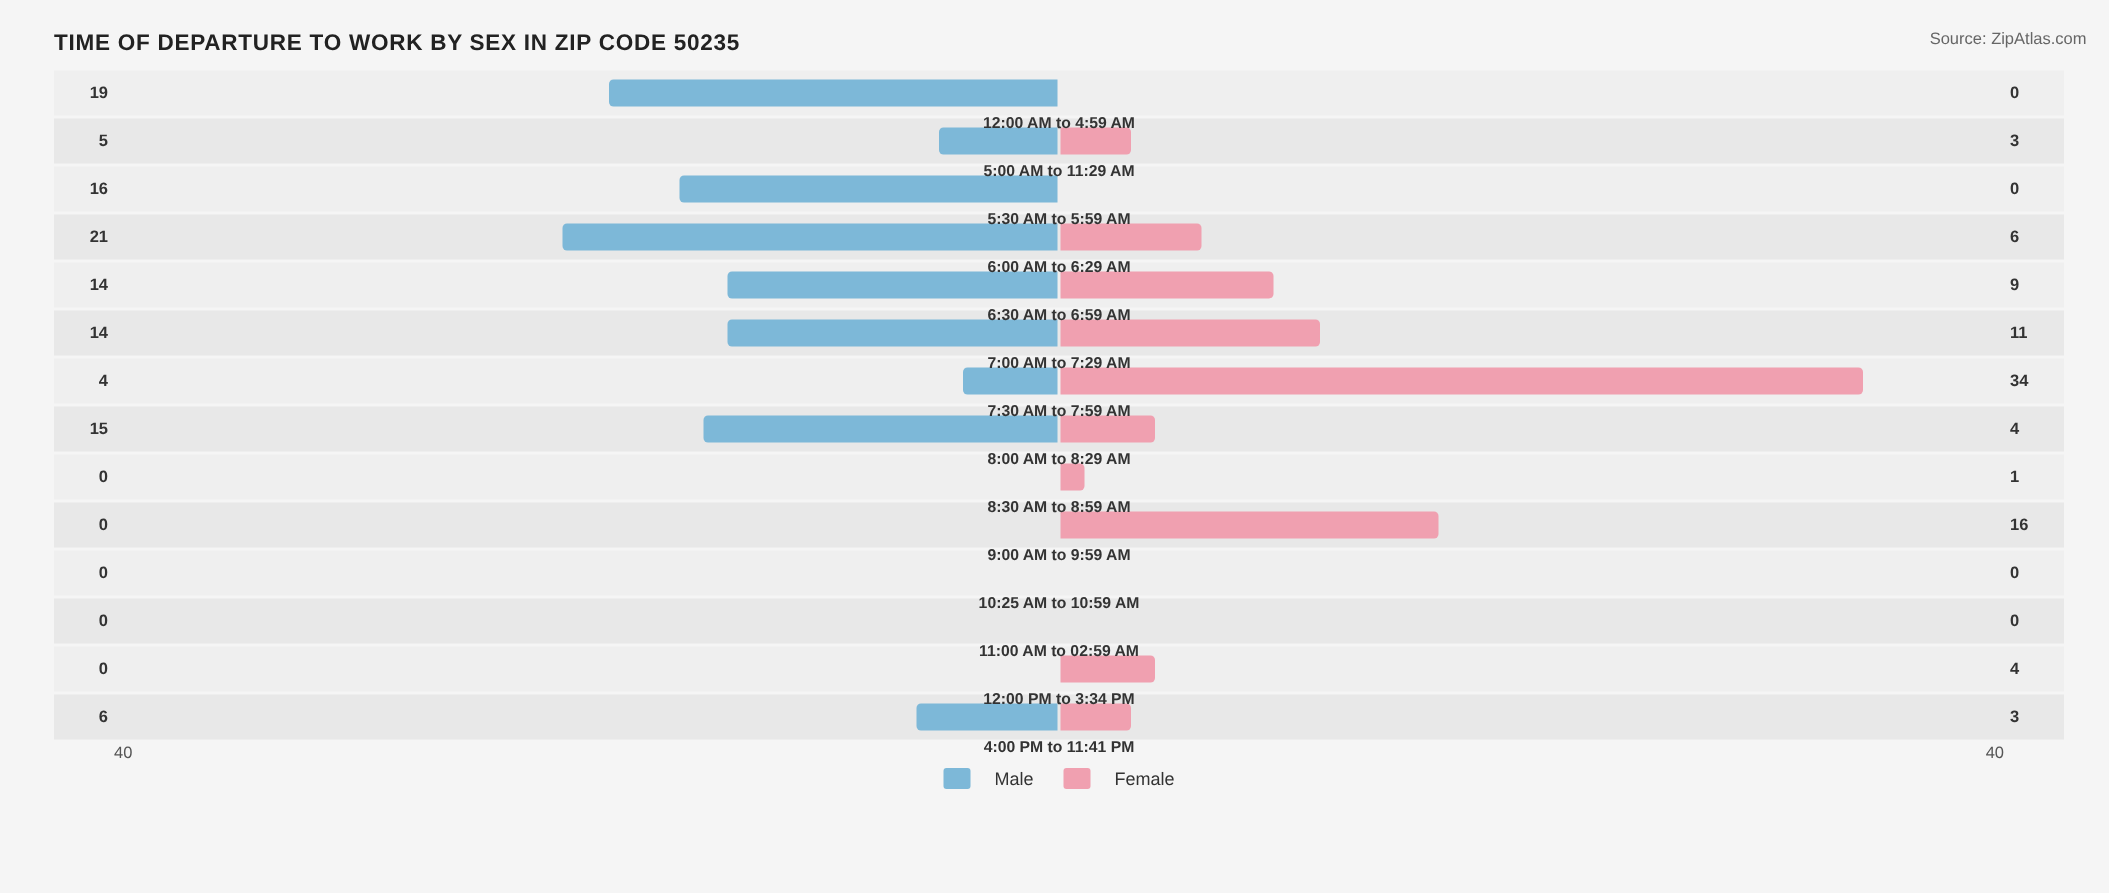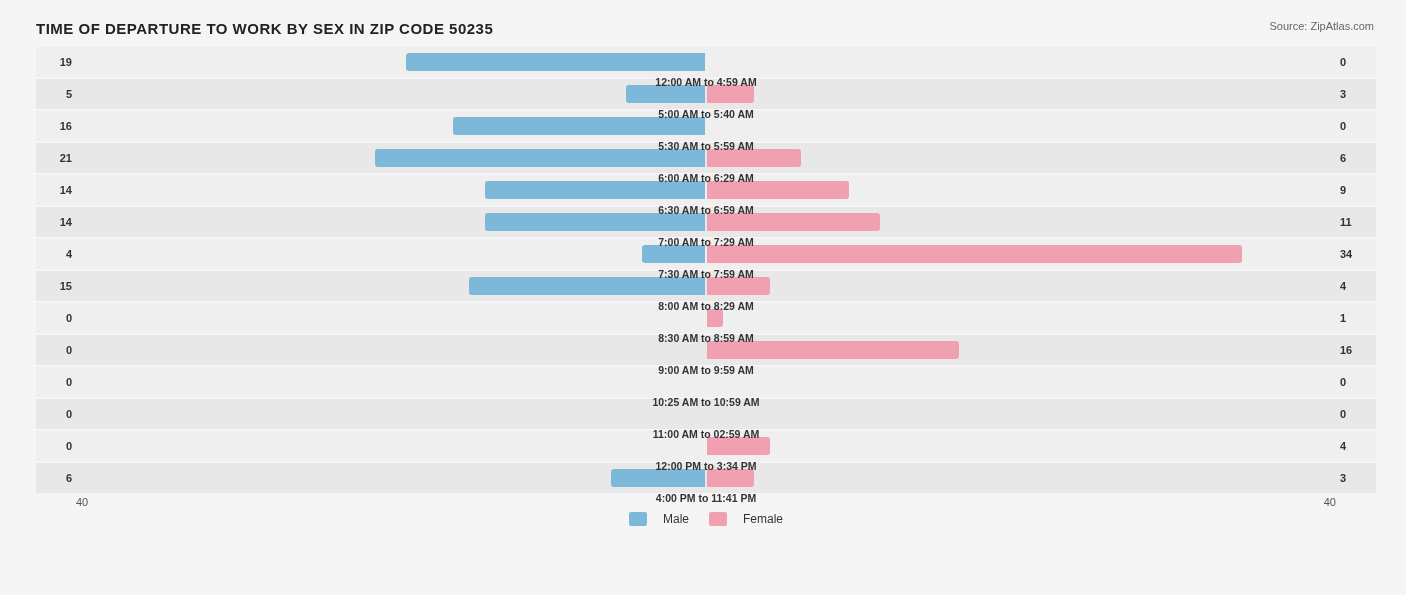--- a/index.html
+++ b/index.html
@@ -23,21 +23,21 @@
       font-size: 15px;
       font-weight: bold;
       color: #222;
       margin-bottom: 10px;
       text-transform: uppercase;
       letter-spacing: 0.5px;
     }
     .source {
       position: absolute;
       top: 20px;
-      right: 32px;
+      right: 15px;
       font-size: 11px;
       color: #666;
     }
     .chart-area {
       position: relative;
       width: 100%;
       height: calc(100% - 80px);
     }
     .row {
       display: flex;
@@ -160,21 +160,21 @@
           </div>
         </div>
         <div class="female-value">0</div>
       </div>
       <div class="row">
         <div class="male-value">5</div>
         <div class="bars-center">
           <div class="male-bar-container">
             <div class="male-bar" style="width: 12.5%;"></div>
           </div>
-          <div class="label-center">5:00 AM to 5:40 AM</div>
+          <div class="label-center">5:00 AM to 11:29 AM</div>
           <div class="female-bar-container">
             <div class="female-bar" style="width: 7.5%;"></div>
           </div>
         </div>
         <div class="female-value">3</div>
       </div>
       <div class="row">
         <div class="male-value">16</div>
         <div class="bars-center">
           <div class="male-bar-container">

